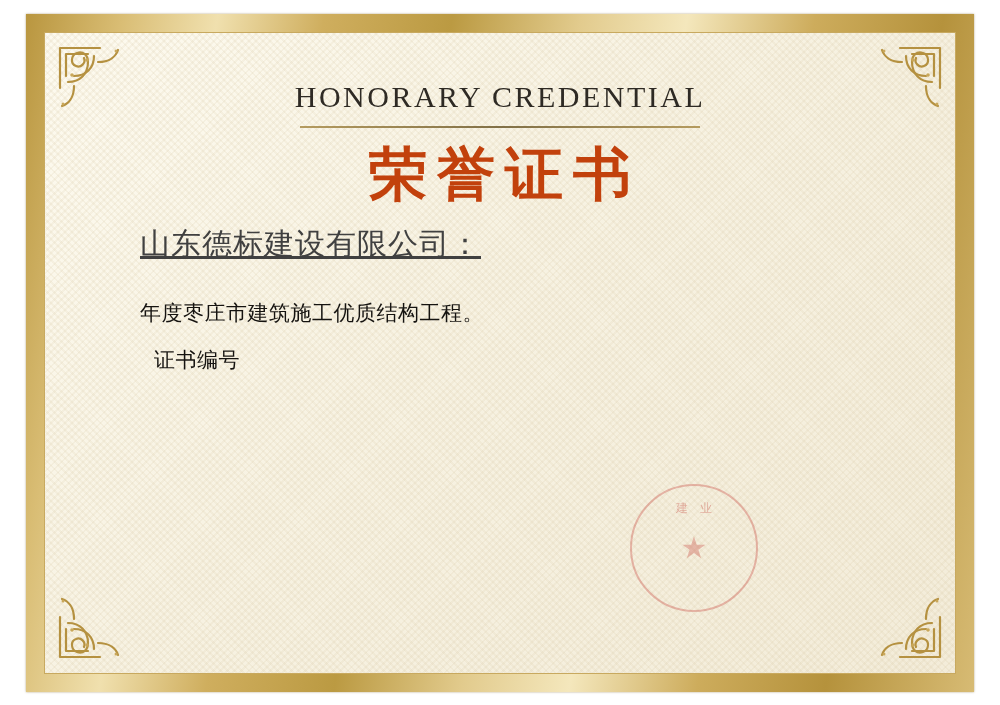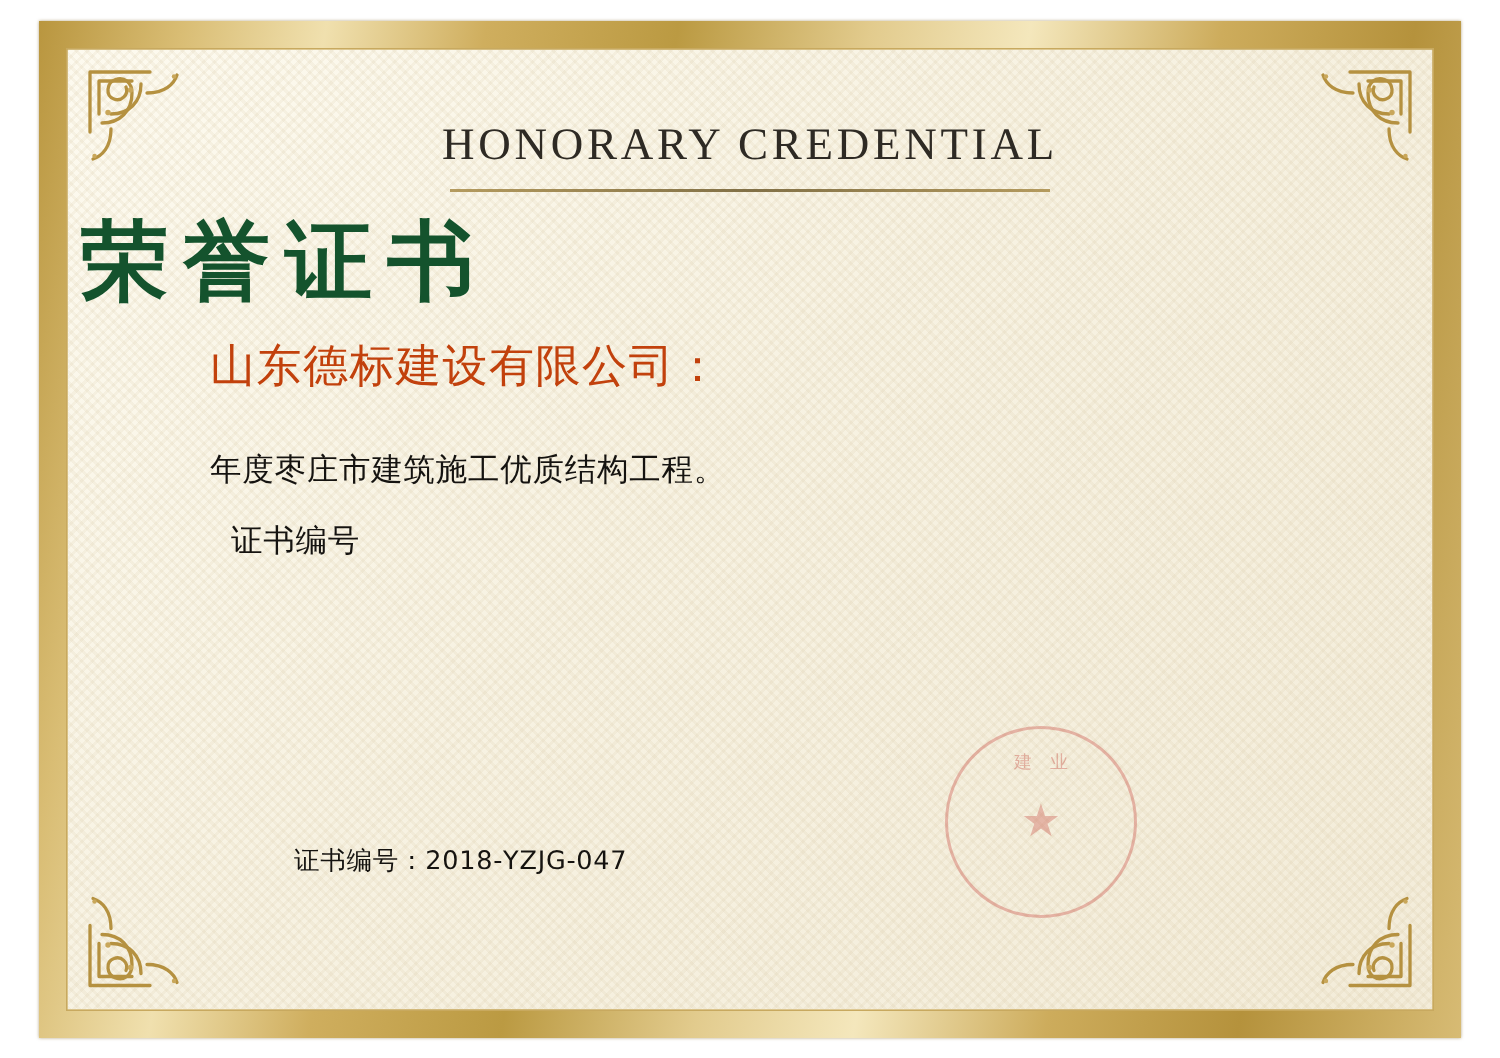--- a/index.html
+++ b/index.html
@@ -96,37 +96,38 @@
     height: 2px;
     background: linear-gradient(90deg, #a98c48, #6d5a2c 50%, #a98c48);
     opacity: 0.85;
   }
 
   .cn-title {
     position: absolute;
     left: 0;
     top: 104px;
     width: 912px;
-    text-align: left;
+    text-align: center;
     font-family: "DejaVu Serif", "Liberation Serif", serif;
     font-weight: 700;
     font-size: 58px;
     letter-spacing: 10px;
-    color: #14532d;
+    color: #c2410c;
     text-indent: 10px;
   }
 
   .recipient {
     position: absolute;
     left: 96px;
     top: 192px;
     font-family: "DejaVu Sans", "Liberation Sans", sans-serif;
     font-size: 30px;
     letter-spacing: 1px;
-    color: #c2410c;
+    color: #404040;
+    text-decoration: underline;
   }
 
   .body-text {
     position: absolute;
     left: 96px;
     top: 258px;
     width: 752px;
     font-family: "DejaVu Sans", "Liberation Sans", sans-serif;
     font-size: 21px;
     line-height: 47px;
@@ -293,18 +294,15 @@
     </div>
 
     <div class="seal">
       <div class="seal-text">建业</div>
       <div class="seal-star">★</div>
     </div>
 
     <div class="signature">
     </div>
 
-    <div class="cert-number">
-      <span>证书编号：</span><span>2018-YZJG-047</span>
-    </div>
 
   </div>
 </div>
 
 </body></html>

